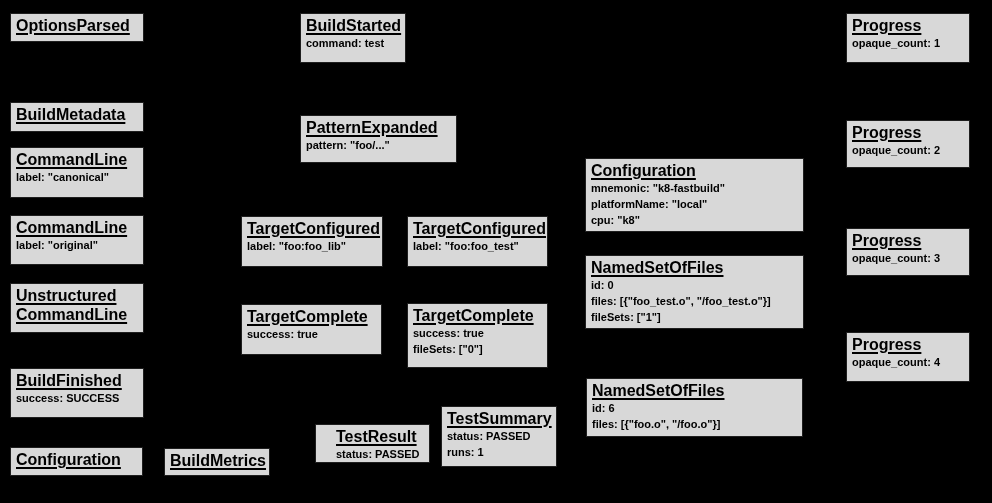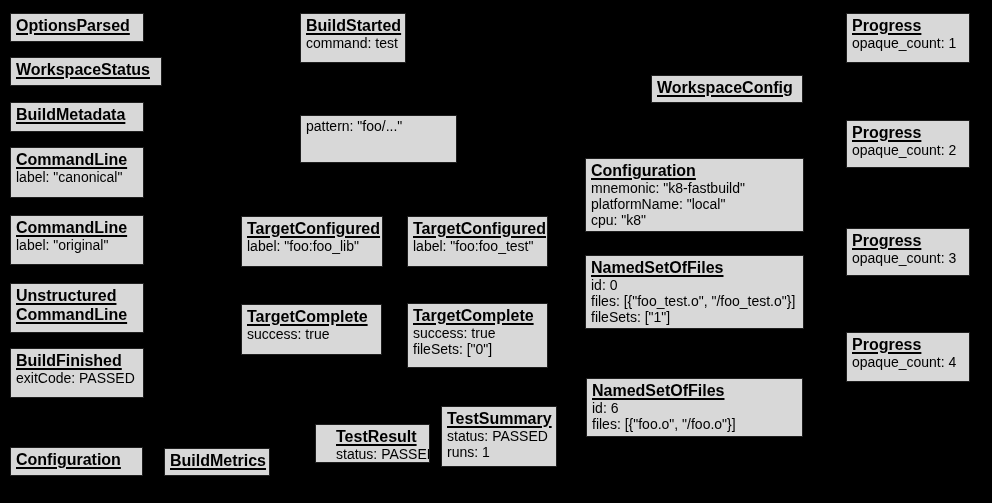--- a/index.html
+++ b/index.html
@@ -33,38 +33,33 @@
     font-weight: bold;
     line-height: 19px;
     white-space: nowrap;
   }
   .node-title .title-line {
     text-decoration: underline;
     text-decoration-thickness: 1.5px;
     text-underline-offset: 2px;
   }
   .node-line {
-    font-size: 14px;
-    font-weight: normal;
+    font-size: 11px;
+    font-weight: bold;
     line-height: 16px;
     white-space: nowrap;
   }
 </style>
 </head>
 <body>
 
 <div id="canvas">
     <div class="node" style="left: 10px; top: 13px; width: 134px; height: 29px;">
       <div class="node-title">
         <div class="title-line">OptionsParsed</div>
-      </div>
-    </div>
-    <div class="node" style="left: 10px; top: 57px; width: 152px; height: 29px;">
-      <div class="node-title">
-        <div class="title-line">WorkspaceStatus</div>
       </div>
     </div>
     <div class="node" style="left: 10px; top: 102px; width: 134px; height: 30px;">
       <div class="node-title">
         <div class="title-line">BuildMetadata</div>
       </div>
     </div>
     <div class="node" style="left: 10px; top: 147px; width: 134px; height: 51px;">
       <div class="node-title">
         <div class="title-line">CommandLine</div>
@@ -76,43 +71,46 @@
         <div class="title-line">CommandLine</div>
       </div>
       <div class="node-line">label: "original"</div>
     </div>
     <div class="node" style="left: 10px; top: 283px; width: 134px; height: 50px;">
       <div class="node-title">
         <div class="title-line">Unstructured</div>
         <div class="title-line">CommandLine</div>
       </div>
     </div>
-    <div class="node" style="left: 10px; top: 348px; width: 134px; height: 50px;">
+    <div class="node" style="left: 10px; top: 368px; width: 134px; height: 50px;">
       <div class="node-title">
         <div class="title-line">BuildFinished</div>
       </div>
-      <div class="node-line">exitCode: PASSED</div>
+      <div class="node-line">success: SUCCESS</div>
     </div>
     <div class="node" style="left: 10px; top: 447px; width: 133px; height: 29px;">
       <div class="node-title">
         <div class="title-line">Configuration</div>
       </div>
     </div>
     <div class="node" style="left: 164px; top: 448px; width: 106px; height: 28px;">
       <div class="node-title">
         <div class="title-line">BuildMetrics</div>
       </div>
     </div>
     <div class="node" style="left: 300px; top: 13px; width: 106px; height: 50px;">
       <div class="node-title">
         <div class="title-line">BuildStarted</div>
       </div>
       <div class="node-line">command: test</div>
     </div>
     <div class="node" style="left: 300px; top: 115px; width: 157px; height: 48px;">
+      <div class="node-title">
+        <div class="title-line">PatternExpanded</div>
+      </div>
       <div class="node-line">pattern: "foo/..."</div>
     </div>
     <div class="node" style="left: 241px; top: 216px; width: 142px; height: 51px;">
       <div class="node-title">
         <div class="title-line">TargetConfigured</div>
       </div>
       <div class="node-line">label: "foo:foo_lib"</div>
     </div>
     <div class="node" style="left: 407px; top: 216px; width: 141px; height: 51px;">
       <div class="node-title">
@@ -138,25 +136,20 @@
         <div class="title-line">TestResult</div>
       </div>
       <div class="node-line">status: PASSED</div>
     </div>
     <div class="node" style="left: 441px; top: 406px; width: 116px; height: 61px;">
       <div class="node-title">
         <div class="title-line">TestSummary</div>
       </div>
       <div class="node-line">status: PASSED</div>
       <div class="node-line">runs: 1</div>
-    </div>
-    <div class="node" style="left: 651px; top: 75px; width: 152px; height: 28px;">
-      <div class="node-title">
-        <div class="title-line">WorkspaceConfig</div>
-      </div>
     </div>
     <div class="node" style="left: 585px; top: 158px; width: 219px; height: 74px;">
       <div class="node-title">
         <div class="title-line">Configuration</div>
       </div>
       <div class="node-line">mnemonic: "k8-fastbuild"</div>
       <div class="node-line">platformName: "local"</div>
       <div class="node-line">cpu: "k8"</div>
     </div>
     <div class="node" style="left: 585px; top: 255px; width: 219px; height: 74px;">

